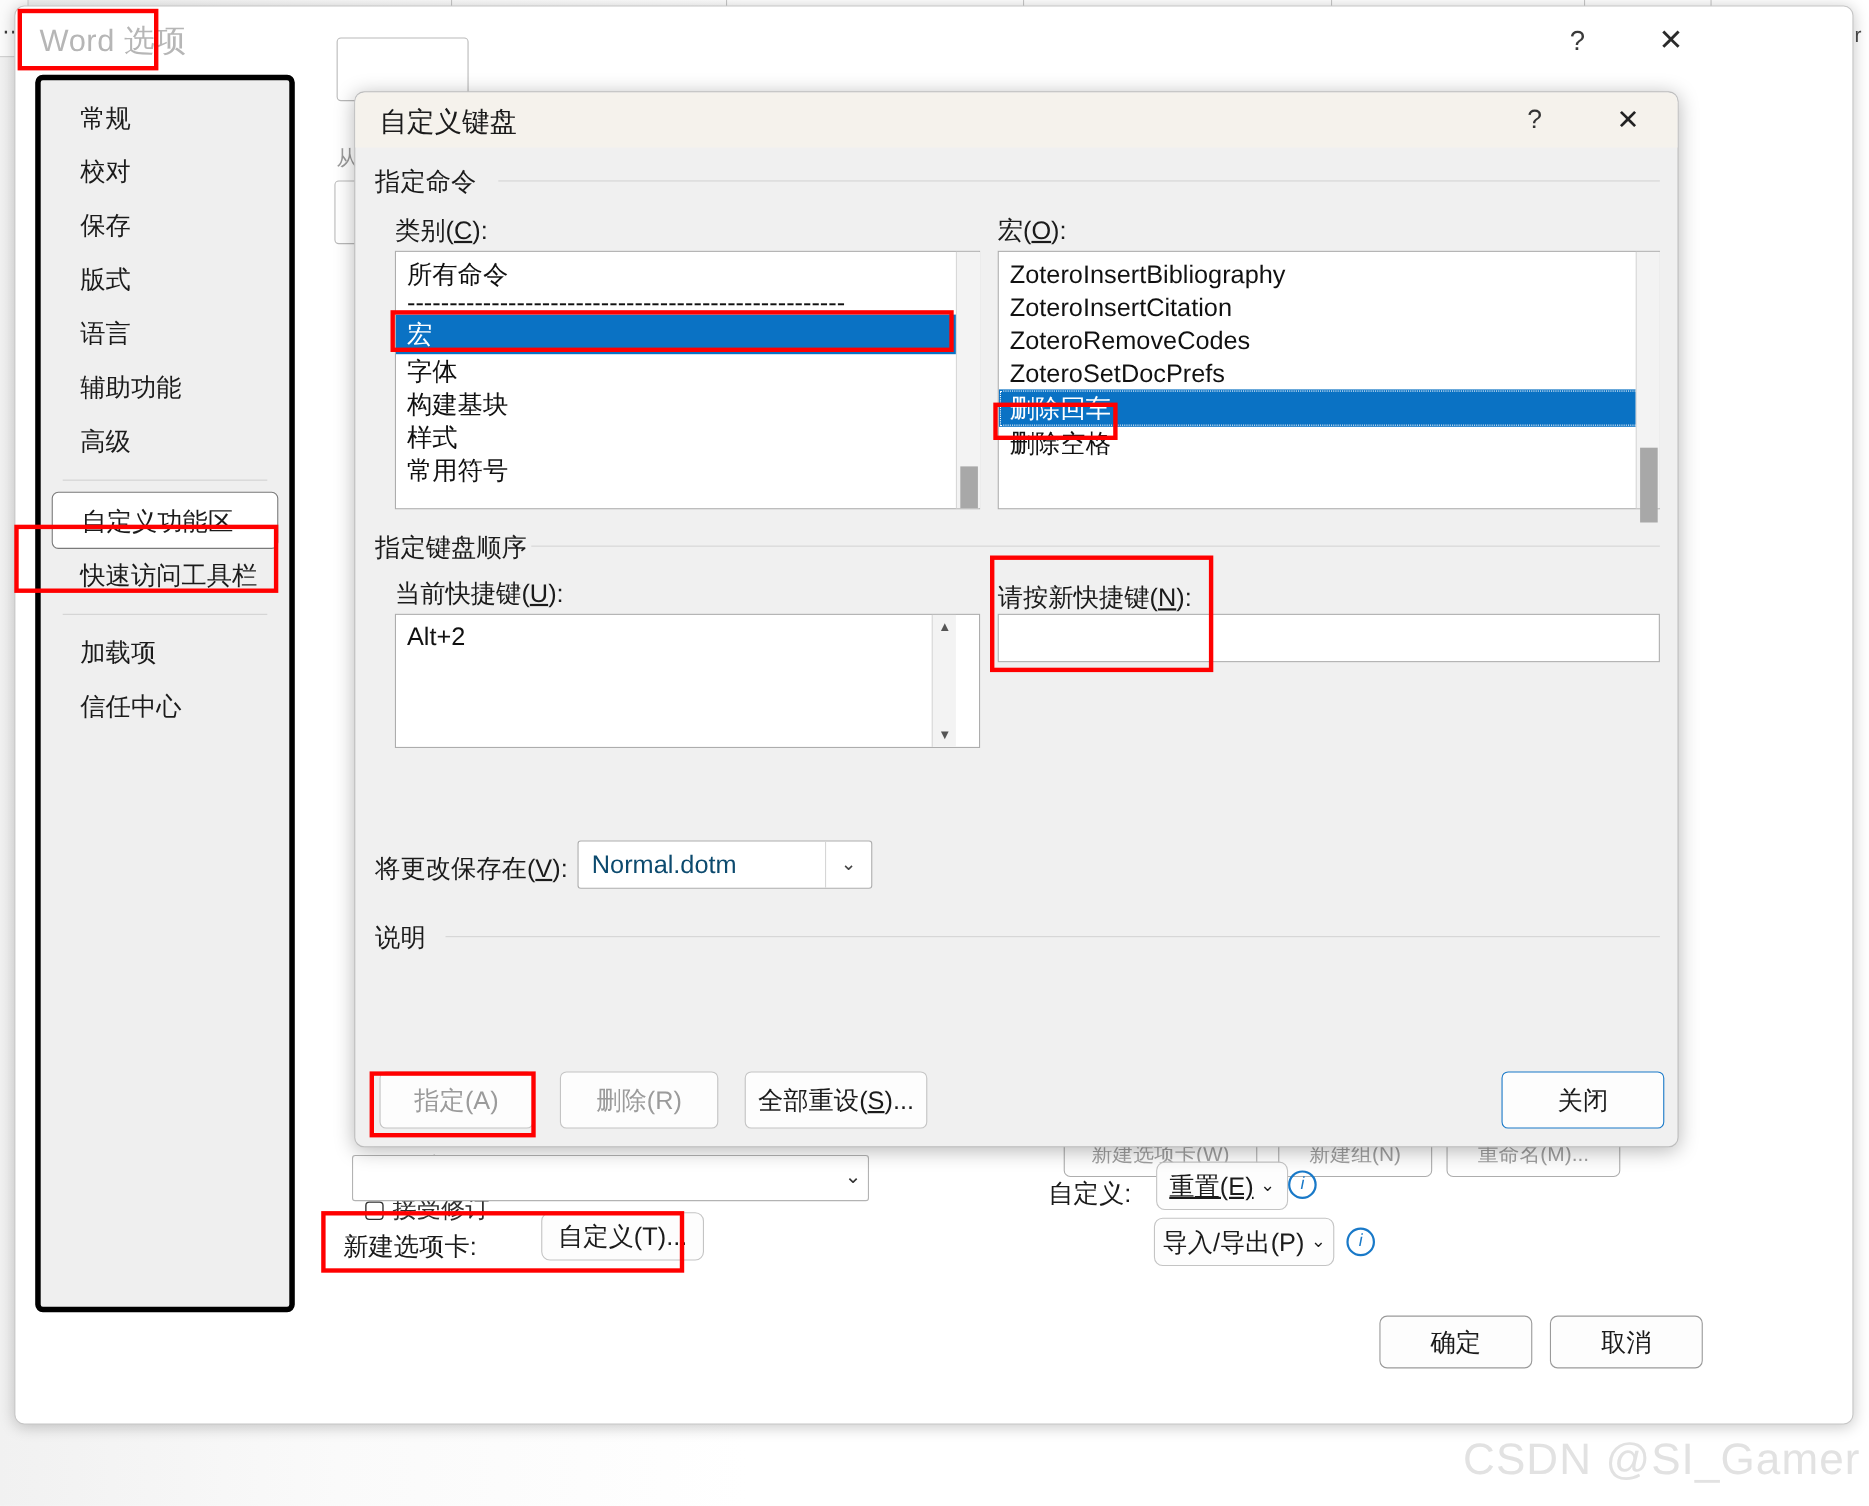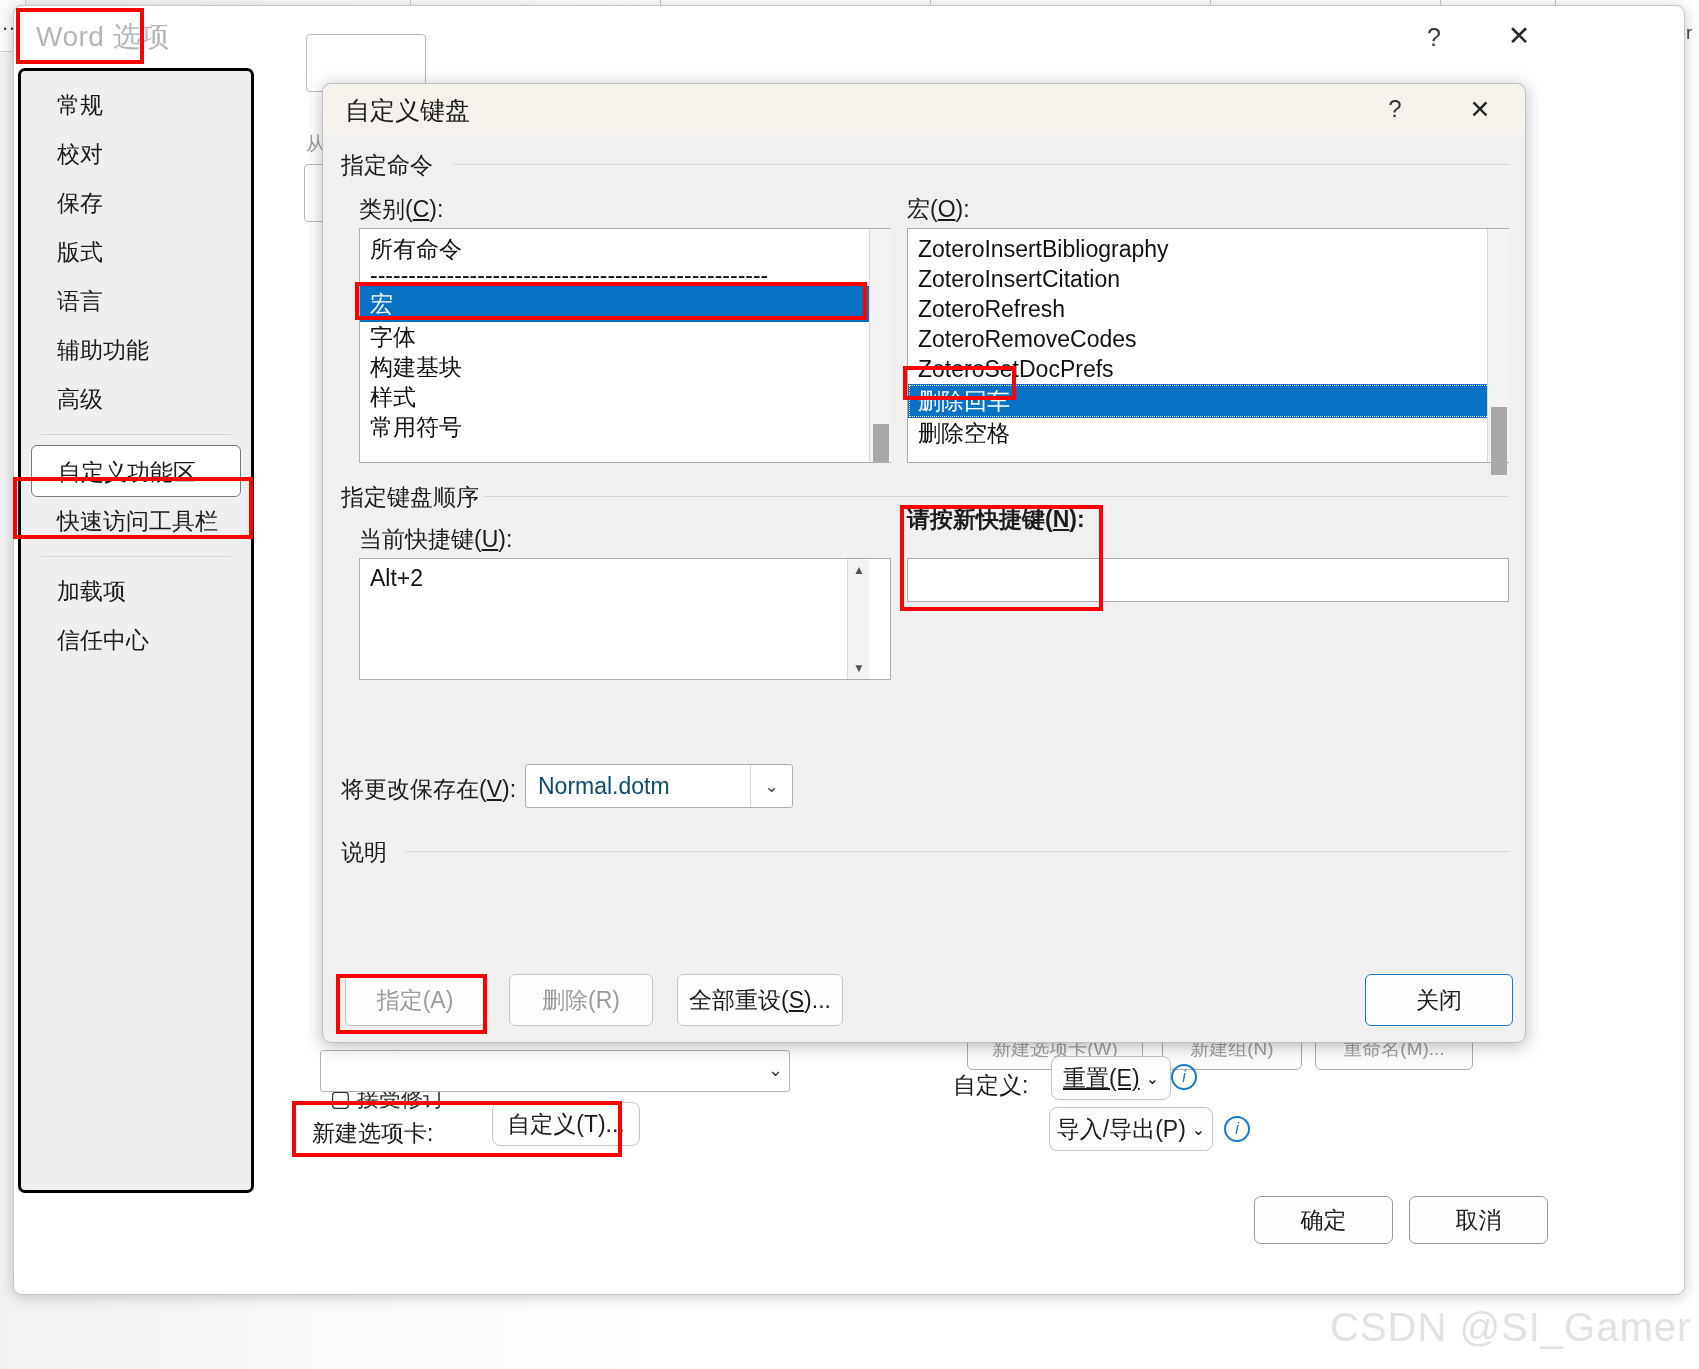--- a/index.html
+++ b/index.html
@@ -58,22 +58,22 @@
     position:absolute; left:1398px; top:12px; width:44px; height:38px;
     font-size:25px; color:#3a3a3a; text-align:center; line-height:38px; cursor:default;
   }
   .wo-close {
     position:absolute; left:1482px; top:10px; width:46px; height:40px;
     text-align:center; line-height:40px; font-size:27px; color:#2b2b2b;
   }
 
   
   .wo-sidebar {
-    position:absolute; left:4px; top:62px; width:236px; height:1125px;
-    background:#efefef; border:3px solid #000000; border-radius:7px;
+    position:absolute; left:18px; top:62px; width:236px; height:1125px;
+    background:#efefef; border:5px solid #000000; border-radius:7px;
     padding-top:10px;
   }
   .wo-item {
     height:49px; line-height:49px; padding-left:36px;
     font-size:23px; color:#1b1b1b; white-space:nowrap;
   }
   .wo-item.sel {
     margin:0 10px; height:52px; line-height:52px; padding-left:26px;
     background:#ffffff; border:1px solid #7a7a7a; border-radius:6px;
   }
@@ -305,21 +305,20 @@
       <div class="vthumb" style="top:195px; height:38px;"></div>
     </div>
 
     <div class="fld-label" style="left:584px; top:110px;">
       <span>宏(</span><span class="u">O</span><span>):</span>
     </div>
 
     <div class="listbox" style="left:584px; top:144px; width:602px; height:235px;">
       <div class="lb-item" style="padding-top:6px;">ZoteroInsertBibliography</div>
       <div class="lb-item">ZoteroInsertCitation</div>
-      <div class="lb-item">ZoteroRefresh</div>
       <div class="lb-item">ZoteroRemoveCodes</div>
       <div class="lb-item">ZoteroSetDocPrefs</div>
       <div class="lb-item sel-dashed" style="line-height:32px;">删除回车</div>
       <div class="lb-item">删除空格</div>
     </div>
     <div class="vscroll" style="left:1164px; top:145px; height:233px;">
       <div class="vthumb" style="top:178px; height:68px;"></div>
     </div>
 
     <div class="grp-label" style="left:18px; top:398px;">指定键盘顺序</div>
@@ -329,21 +328,21 @@
       <span>当前快捷键(</span><span class="u">U</span><span>):</span>
     </div>
     <div class="textbox" style="left:36px; top:474px; width:532px; height:122px;">
       <div class="tb-val">Alt+2</div>
     </div>
     <div class="vscroll" style="left:524px; top:475px; height:120px;">
       <div class="vbtn" style="top:0;">▲</div>
       <div class="vbtn" style="bottom:0;">▼</div>
     </div>
 
-    <div class="fld-label" style="left:584px; top:420px;font-weight:bold;">
+    <div class="fld-label" style="left:584px; top:444px;">
       <span>请按新快捷键(</span><span class="u">N</span><span>):</span>
     </div>
     <div class="textbox" style="left:584px; top:474px; width:602px; height:44px;">
       <div style="font-size:23px;color:#111;padding:5px 0 0 10px;"></div>
     </div>
 
     <div class="fld-label" style="left:18px; top:690px;">
       <span>将更改保存在(</span><span class="u">V</span><span>):</span>
     </div>
     <div class="combo" style="left:202px; top:680px; width:268px; height:44px;">

